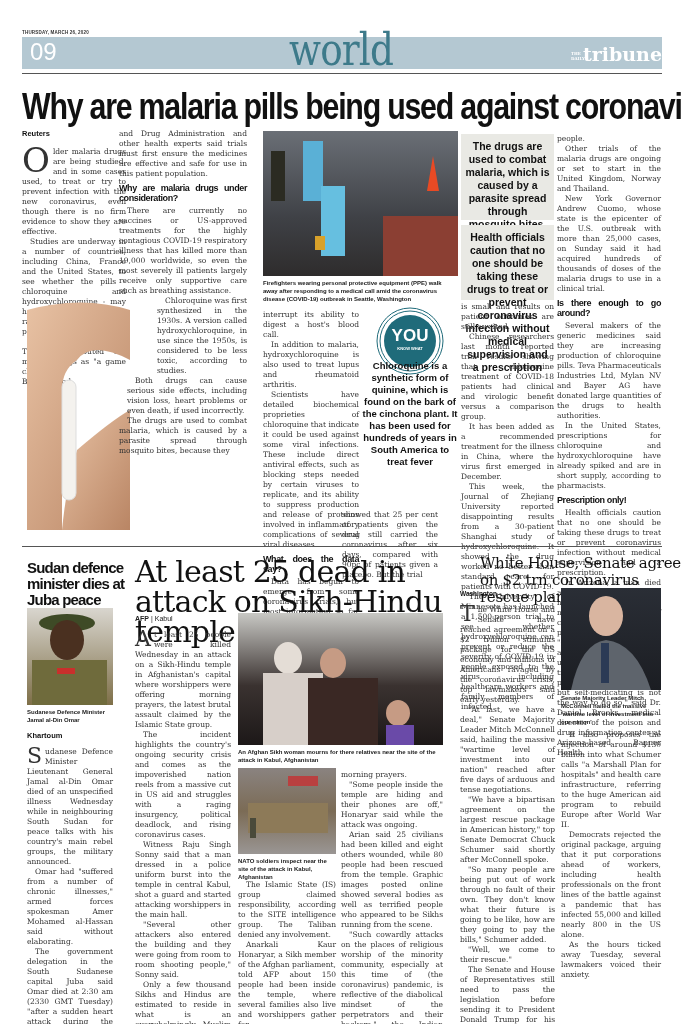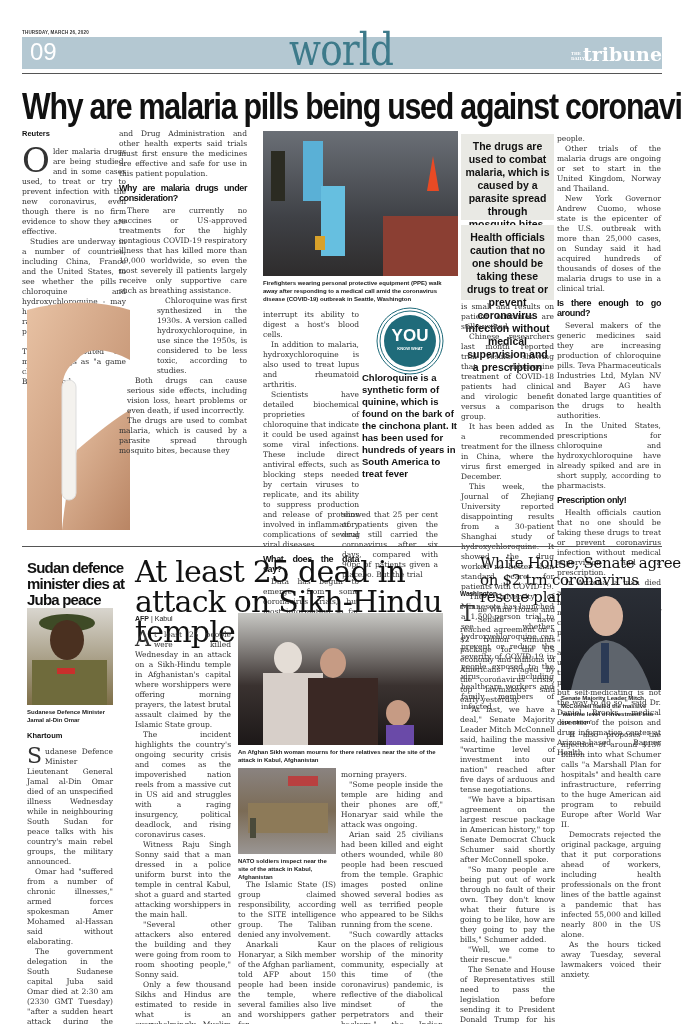--- a/index.html
+++ b/index.html
@@ -75,38 +75,38 @@
     <rect x="40" y="10" width="20" height="60" fill="#5ab0d6"></rect>
     <rect x="8" y="20" width="14" height="50" fill="#2b2b22"></rect>
     <rect x="58" y="55" width="24" height="70" fill="#66bfe0"></rect>
     <rect x="52" y="105" width="10" height="14" fill="#d8a12a"></rect>
     <polygon points="170,25 176,60 164,60" fill="#e84a24"></polygon>
   </svg>
 </div>
 <div class="abs cap" style="left:263px;top:279px;width:195px">Firefighters wearing personal protective equipment (PPE) walk away after responding to a medical call amid the coronavirus disease (COVID-19) outbreak in Seattle, Washington</div>
 
 <div class="abs col" style="left:263px;top:310px;width:96px">
-  <div>interrupt its ability to digest a host's blood cells.</div>
+  <div>interrupt its ability to digest a host's blood call.</div>
   <p>In addition to malaria, hydroxychloroquine is also used to treat lupus and rheumatoid arthritis.</p>
   <p>Scientists have detailed biochemical proprieties of chloroquine that indicate it could be used against some viral infections. These include direct antiviral effects, such as blocking steps needed by certain viruses to replicate, and its ability to suppress production and release of proteins involved in inflammatory complications of several viral diseases.</p>
   <div class="sub">What does the data say?</div>
   <p>Data has begun to emerge from some coronavirus trials, but most information so far is preliminary.</p>
   <p>A French team last week said initial results from a 24-patient trial of hydroxychloroquine</p>
 </div>
 
 <div class="abs" style="left:362px;top:307px;width:96px;height:68px">
   <svg width="96" height="68">
     <circle cx="48" cy="34" r="33" fill="none" stroke="#1f6b7a" stroke-width="1"></circle>
     <circle cx="48" cy="34" r="30" fill="none" stroke="#1f6b7a" stroke-width="1"></circle>
     <circle cx="48" cy="34" r="26" fill="#1f6b7a"></circle>
   </svg>
   <div class="abs" style="left:0;width:96px;top:19px;text-align:center;font:bold 17px 'Liberation Sans',sans-serif;color:#fff">YOU</div>
   <div class="abs" style="left:0;width:96px;top:39px;text-align:center;font:bold 4px 'Liberation Sans',sans-serif;color:#fff">KNOW WHAT</div>
 </div>
-<div class="abs" style="left:362px;top:372px;width:96px;text-align:left;font:bold 9.5px 'Liberation Sans',sans-serif;line-height:12px;color:#111">Chloroquine is a synthetic form of quinine, which is found on the bark of the cinchona plant. It has been used for hundreds of years in South America to treat fever</div>
+<div class="abs" style="left:362px;top:360px;width:96px;text-align:center;font:bold 9.5px 'Liberation Sans',sans-serif;line-height:12px;color:#111">Chloroquine is a synthetic form of quinine, which is found on the bark of the cinchona plant. It has been used for hundreds of years in South America to treat fever</div>
 
 <div class="abs col" style="left:342px;top:510px;width:96px">
   <div>showed that 25 per cent of patients given the drug still carried the coronavirus after six days, compared with 90pc of patients given a placebo. But the trial</div>
 </div>
 
 <div class="abs quote" style="left:461px;top:134px;width:93px;height:86px">The drugs are used to combat malaria, which is caused by a parasite spread through mosquito bites, because they interrupt its ability to digest a host's blood cells.</div>
 <div class="abs quote" style="left:461px;top:225px;width:93px;height:75px">Health officials caution that no one should be taking these drugs to treat or prevent coronavirus infection without medical supervision and a prescription</div>
 
 <div class="abs col" style="left:461px;top:302px;width:93px">
   <div>is small and results on patient outcomes are still awaited.</div>

